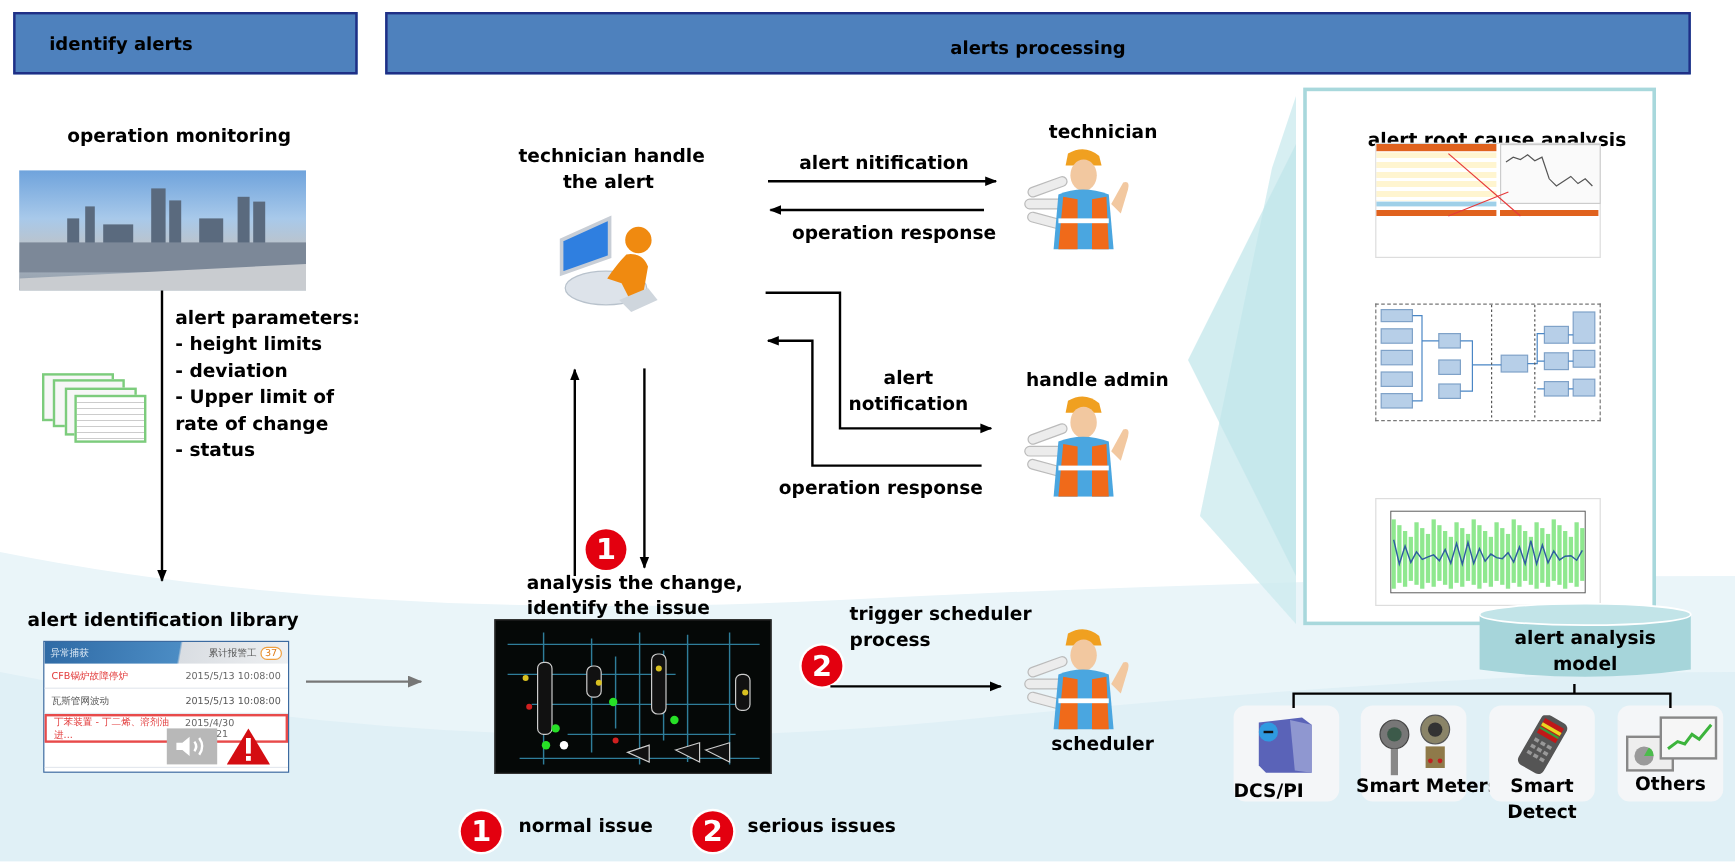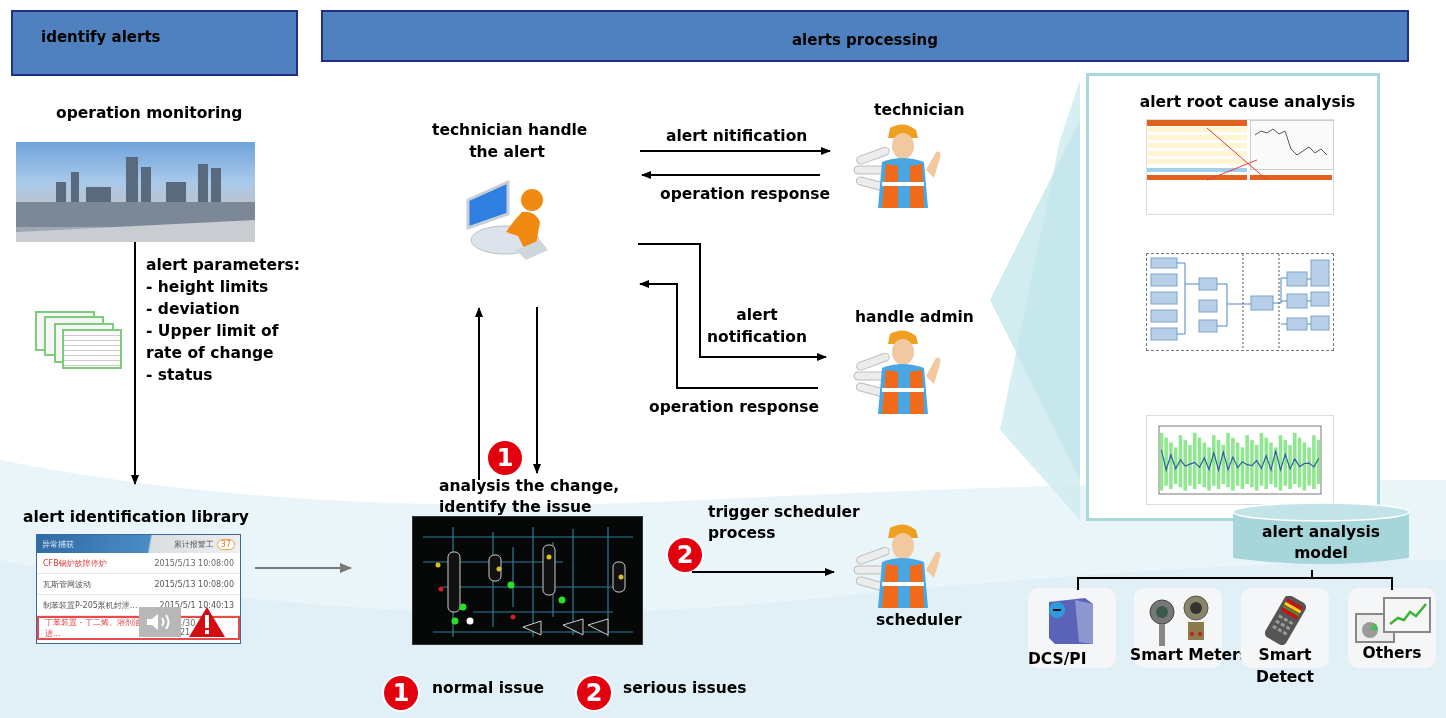--- a/index.html
+++ b/index.html
@@ -19,21 +19,21 @@
 </head>
 <body>
 
 <svg class="bgwave" viewBox="0 0 1446 718">
   <path d="M0 460 Q 300 520 700 500 T 1446 480 L1446 718 L0 718 Z" fill="#eaf5f9"></path>
   <path d="M0 560 Q 400 640 800 600 T 1446 560 L1446 718 L0 718 Z" fill="#e0f0f6"></path>
   <path d="M1060 140 L1080 80 L1080 520 L1000 430 Z" fill="#cdebef" opacity="0.8"></path>
   <path d="M990 300 L1080 120 L1080 480 Z" fill="#bfe5ea" opacity="0.7"></path>
 </svg>
 
-<div class="hdr" style="left:11px;top:10px;width:287px;height:66px;">
+<div class="hdr" style="left:11px;top:10px;width:287px;height:52px;">
   <span style="position:absolute;left:28px;top:16px;">identify alerts</span>
 </div>
 <div class="hdr" style="left:321px;top:10px;width:1088px;height:52px;">
   <span style="position:absolute;left:0;right:0;top:19px;text-align:center;">alerts processing</span>
 </div>
 
 <div class="lbl" style="left:56px;top:102px;">operation monitoring</div>
 
 <div style="position:absolute;left:16px;top:142px;width:239px;height:100px;background:linear-gradient(#6fa3dc 0%,#a8c9ea 40%,#b9c4cf 60%,#8e9aa8 100%);overflow:hidden;">
   <svg width="239" height="100" viewBox="0 0 239 100">
@@ -76,24 +76,20 @@
       <span style="border:1px solid #f0a040;border-radius:8px;padding:0 3px;color:#e08020;background:#fff;">37</span>
     </span>
   </div>
   <div class="lib-row red">
       <span>CFB锅炉故障停炉</span>
       <span style="color:#666;">2015/5/13 10:08:00</span>
     </div>
   <div class="lib-row">
       <span>瓦斯管网波动</span>
       <span>2015/5/13 10:08:00</span>
-    </div>
-  <div class="lib-row">
-      <span>制苯装置P-205泵机封泄...</span>
-      <span>2015/5/1 10:40:13</span>
     </div>
   <div class="lib-row red hl">
       <span>丁苯装置 - 丁二烯、溶剂油进...</span>
       <span style="color:#666;">2015/4/30 10:58:21</span>
     </div>
   <div class="lib-row red"></div>
 
   <div style="position:absolute;left:102px;top:72px;width:42px;height:30px;background:#b8b8b8;display:flex;align-items:center;justify-content:center;">
     <svg width="30" height="20" viewBox="0 0 30 20">
         <path d="M2 7 H7 L13 2 V18 L7 13 H2 Z" fill="#fff"></path>
@@ -225,21 +221,21 @@
   <div>trigger scheduler</div>
   <div>process</div>
 </div>
 
 <div class="badge" style="left:384px;top:676px;">1</div>
 <div class="lbl" style="left:432px;top:677px;">normal issue</div>
 <div class="badge" style="left:577px;top:676px;">2</div>
 <div class="lbl" style="left:623px;top:677px;">serious issues</div>
 
 <div class="panel-right">
-  <div class="lbl" style="left:0;right:0;top:15px;text-align:center;margin-left:29px;">alert root cause analysis</div>
+  <div class="lbl" style="left:0;right:0;top:30px;text-align:center;margin-left:29px;">alert root cause analysis</div>
   <div style="position:absolute;left:57px;top:43px;width:186px;height:94px;background:#fff;border:1px solid #ddd;">
     <div style="position:absolute;left:0;top:0;width:100px;height:6px;background:#e0621e;"></div>
     <div style="position:absolute;left:0;top:7px;width:100px;height:40px;background:repeating-linear-gradient(#fff5d0 0 5px,#fff 5px 8px);"></div>
     <div style="position:absolute;left:0;top:48px;width:100px;height:4px;background:#9fd0e8;"></div>
     <div style="position:absolute;left:0;top:55px;width:100px;height:5px;background:#e0621e;"></div>
     <div style="position:absolute;left:103px;top:0;width:82px;height:48px;border:1px solid #ccc;background:#fafafa;">
       <svg width="82" height="48" viewBox="0 0 82 48">
           <polyline points="4,14 10,10 16,12 22,8 28,13 34,10 40,28 46,34 52,30 58,26 64,32 70,28 76,34" stroke="#555" fill="none" stroke-width="1"></polyline>
         </svg>
     </div>

